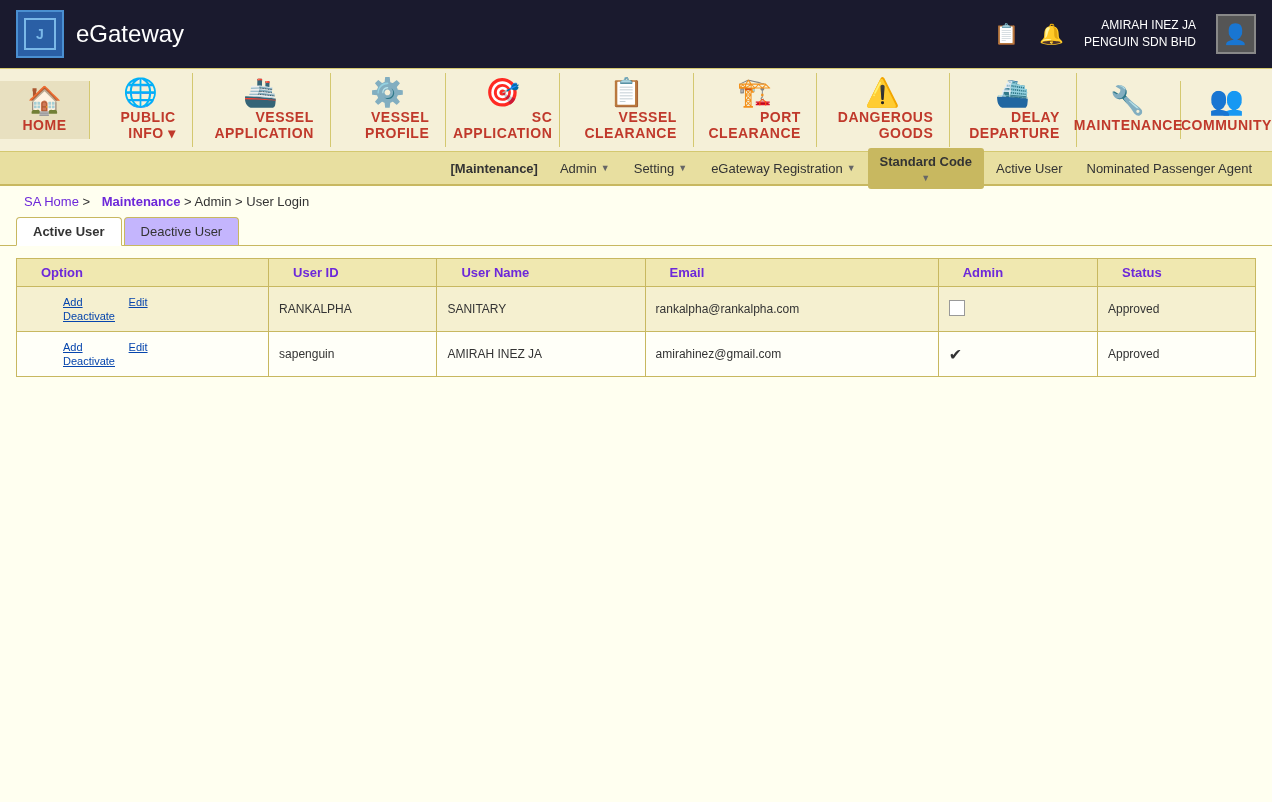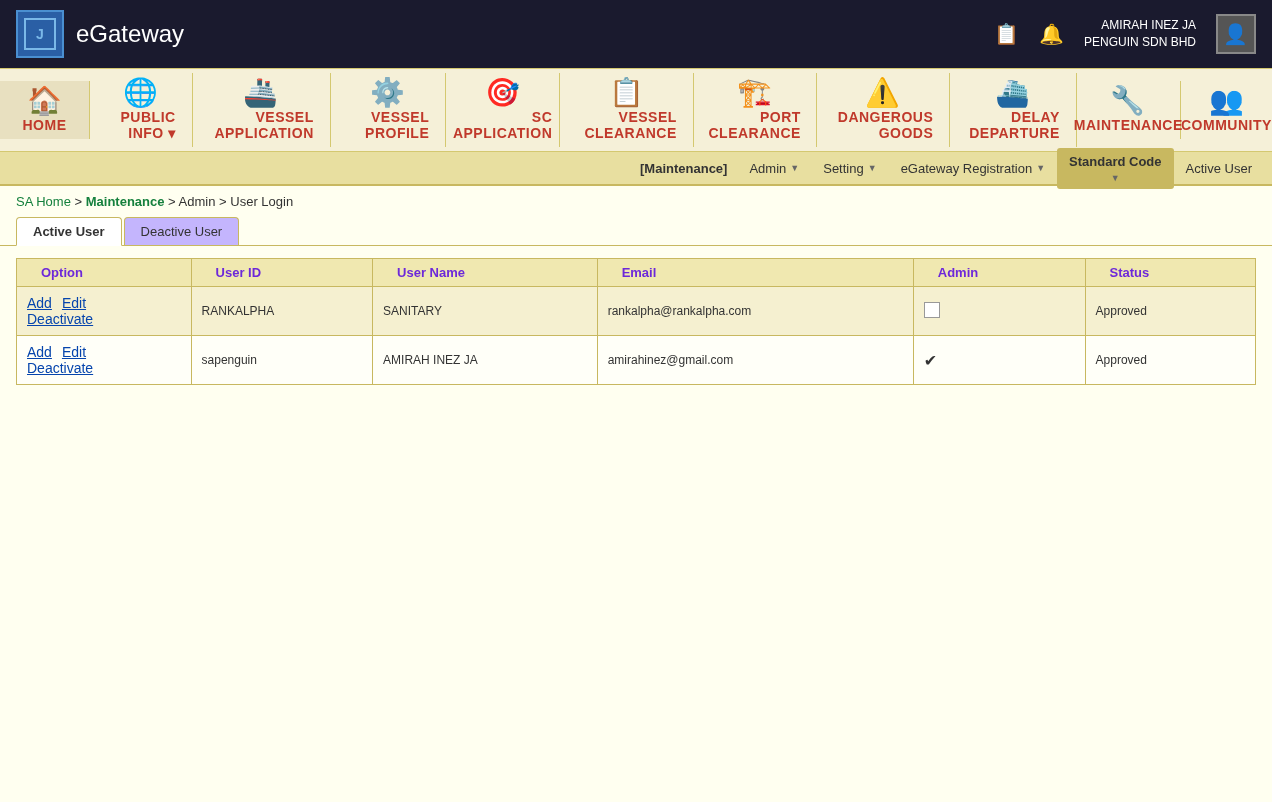--- a/index.html
+++ b/index.html
@@ -147,21 +147,21 @@
       flex-direction: column;
     }
     .menu-arrow { font-size: 9px; color: #666; }
 
     
     .breadcrumb {
       padding: 8px 16px;
       font-size: 13px;
       color: #333;
     }
-    .breadcrumb a { color: #15803d; text-decoration: none; }
+    .breadcrumb a { color: #6d28d9; text-decoration: none; margin-left: 8px; }
 
     
     .tabs-bar {
       padding: 0 16px;
       display: flex;
       gap: 0;
       border-bottom: 1px solid #c8b860;
     }
     .tab {
       padding: 6px 16px;
@@ -206,21 +206,22 @@
       font-size: 12px;
       color: #333;
       vertical-align: middle;
     }
     .row-even { background: #fffff8; }
     .row-odd { background: #f5f0d0; }
     .action-link {
       color: #0645ad;
       text-decoration: underline;
       cursor: pointer;
-      font-size: 14px;
+      font-size: 11px;
+      margin-left: 36px;
     }
     .checkmark {
       font-size: 16px;
       color: #333;
     }
     .checkbox-empty {
       width: 16px;
       height: 16px;
       border: 1px solid #999;
       display: inline-block;
@@ -312,20 +313,23 @@
   <div class="menu-item">
     <span>eGateway Registration</span>
     <span class="menu-arrow">▼</span>
   </div>
   <div class="menu-item active-menu">
     <span>Standard Code</span>
     <span class="menu-arrow">▼</span>
   </div>
   <div class="menu-item">
     <span>Active User</span>
+  </div>
+  <div class="menu-item">
+    <span>Nominated Passenger Agent</span>
   </div>
 </div>
 
 <div class="breadcrumb">
   <a href="#">SA Home</a>
   &gt;
   <a href="#"><strong>Maintenance</strong></a>
   &gt;
   <span>Admin</span>
   &gt;

